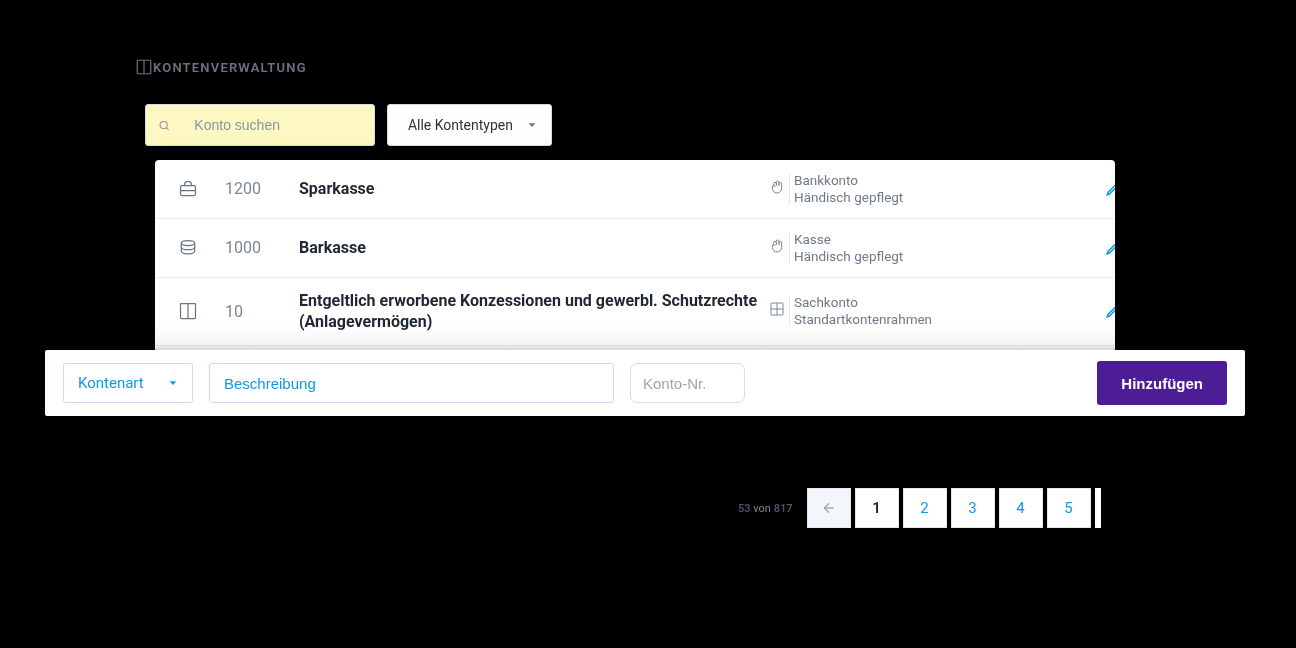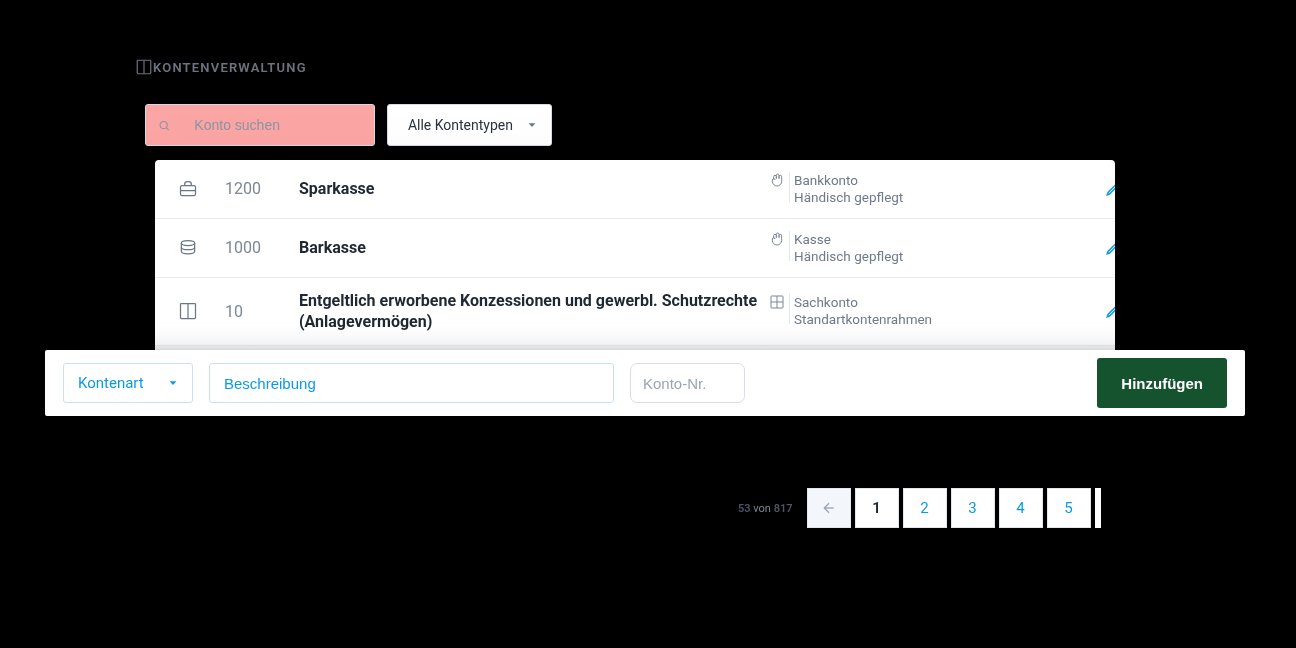--- a/index.html
+++ b/index.html
@@ -5,53 +5,53 @@
   * { box-sizing: border-box; margin: 0; padding: 0; }
   html, body { width: 1296px; height: 648px; background: #000; font-family: -apple-system, BlinkMacSystemFont, "Segoe UI", Roboto, Arial, sans-serif; }
   .stage { position: relative; width: 1296px; height: 648px; }
 
   
   .page-header { position: absolute; left: 135px; top: 58px; display: flex; align-items: center; color: #6b7280; letter-spacing: 1.2px; font-size: 13px; font-weight: 600; text-transform: uppercase; }
   .page-header svg { stroke: #6b7280; }
 
   
   .controls { position: absolute; left: 145px; top: 104px; display: flex; gap: 12px; }
-  .search-box { width: 230px; height: 42px; border: 1px solid #d5dbe2; border-radius: 3px; background: #fca5a5; display: flex; align-items: center; padding: 0 12px; gap: 24px; }
+  .search-box { width: 230px; height: 42px; border: 1px solid #d5dbe2; border-radius: 3px; background: #fef9c3; display: flex; align-items: center; padding: 0 12px; gap: 24px; }
   .search-box input { border: none; background: transparent; outline: none; font-size: 14px; color: #2b3440; width: 100%; }
   .search-box input::placeholder { color: #8a95a4; }
   .filter-select { height: 42px; min-width: 165px; border: 1px solid #d5dbe2; border-radius: 3px; background: #fff; display: flex; align-items: center; justify-content: flex-end; padding: 0 14px; gap: 14px; font-size: 14px; color: #2b3440; cursor: pointer; }
 
   
   .panel { position: absolute; left: 155px; top: 160px; width: 960px; background: #fff; border-radius: 4px; box-shadow: 0 22px 50px -10px rgba(0,0,0,0.55); overflow: hidden; }
   .row { display: flex; align-items: center; border-bottom: 1px solid #e9edf2; padding: 12px 22px 12px 22px; position: relative; }
   .row:last-child { border-bottom: none; }
   .row-icon { width: 22px; color: #6b7785; display:flex; align-items:center; justify-content:center; }
   .row-number { width: 60px; margin-left: 26px; color: #7b8696; font-size: 16px; }
   .row-name { flex: 1; margin-left: 14px; color: #1f2732; font-size: 16px; font-weight: 700; line-height: 1.35; max-width: 470px; }
-  .row-right { display: flex; gap: 4px; margin-right: 8px; }
+  .row-right { display: flex; align-items: center; gap: 4px; margin-right: 8px; }
   .right-icon { color: #7b8696; }
   .divider { width: 1px; height: 30px; background: #e2e7ee; }
   .meta { display: flex; flex-direction: column; font-size: 13.5px; line-height: 1.25; }
   .meta .t1 { color: #6f7a8b; }
   .meta .t2 { color: #6f7a8b; }
   .edit-sliver { position: absolute; right: -6px; width: 16px; height: 20px; color: #0b9be3; }
 
   .panel .row.dim { background: linear-gradient(#f7f9fb,#f1f4f8); }
 
   
   .insert-bar { position: absolute; left: 45px; top: 350px; width: 1200px; height: 66px; background: #fff; border-radius: 2px; box-shadow: 0 14px 40px -6px rgba(0,0,0,0.55), 0 2px 8px rgba(0,0,0,0.15); display:flex; align-items:center; padding: 0 18px; gap: 16px; }
   .kontenart { height: 40px; min-width: 130px; border: 1px solid #c9dff5; border-radius: 3px; display:flex; align-items:center; justify-content:space-between; padding: 0 14px; gap: 12px; color: #0b9be3; font-size: 15px; cursor:pointer; }
   .beschreibung { height: 40px; border: 1px solid #c9dff5; border-radius: 3px; padding: 4px 14px; color: #0b9be3; font-size: 15px; width: 405px; outline: none; }
   .beschreibung::placeholder { color: #0b9be3; }
   .konto-nr { height: 40px; width: 115px; border: 1px solid #d7dee7; border-radius: 7px; padding: 0 12px; font-size: 15px; color: #6f7a8b; outline:none; }
   .konto-nr::placeholder { color: #9aa5b4; }
   .chk-wrap { display:flex; align-items:center; gap: 10px; color: #4a5565; font-size: 15px; cursor:pointer; }
   .chk { width: 18px; height: 18px; border: 1.5px solid #b6c0cd; border-radius: 2px; }
   .spacer { flex: 1; }
-  .add-btn { height: 50px; padding: 0 24px; background: #14532d; color: #fff; border: none; border-radius: 3px; font-size: 15px; font-weight: 600; cursor: pointer; }
+  .add-btn { height: 44px; padding: 0 24px; background: #4c1d95; color: #fff; border: none; border-radius: 3px; font-size: 15px; font-weight: 600; cursor: pointer; }
 
   
   .pagination-wrap { position: absolute; left: 738px; top: 488px; display: flex; align-items: center; gap: 14px; }
   .page-info { color: #7b8696; font-size: 11px; }
   .page-info b { color: #4a5565; font-weight: 600; }
   .pager { display: flex; gap: 4px; }
   .pbtn { width: 44px; height: 40px; border: 1px solid #e2e7ee; background: #fff; display:flex; align-items:center; justify-content:center; font-size: 15px; color: #0b9be3; cursor:pointer; }
   .pbtn.prev { background: #f3f6fa; color: #9aa5b4; }
   .pbtn.active { color: #1f2732; font-weight: 600; }
   .pbtn.stripe { width: 6px; border: none; background: #fff; cursor: default; }

